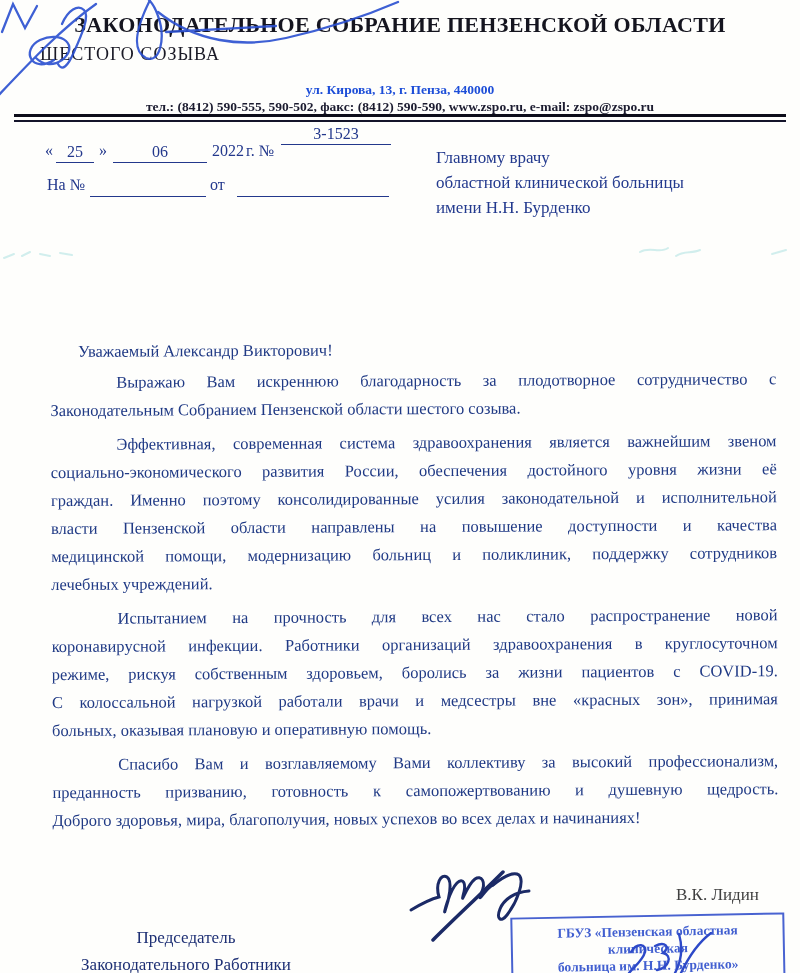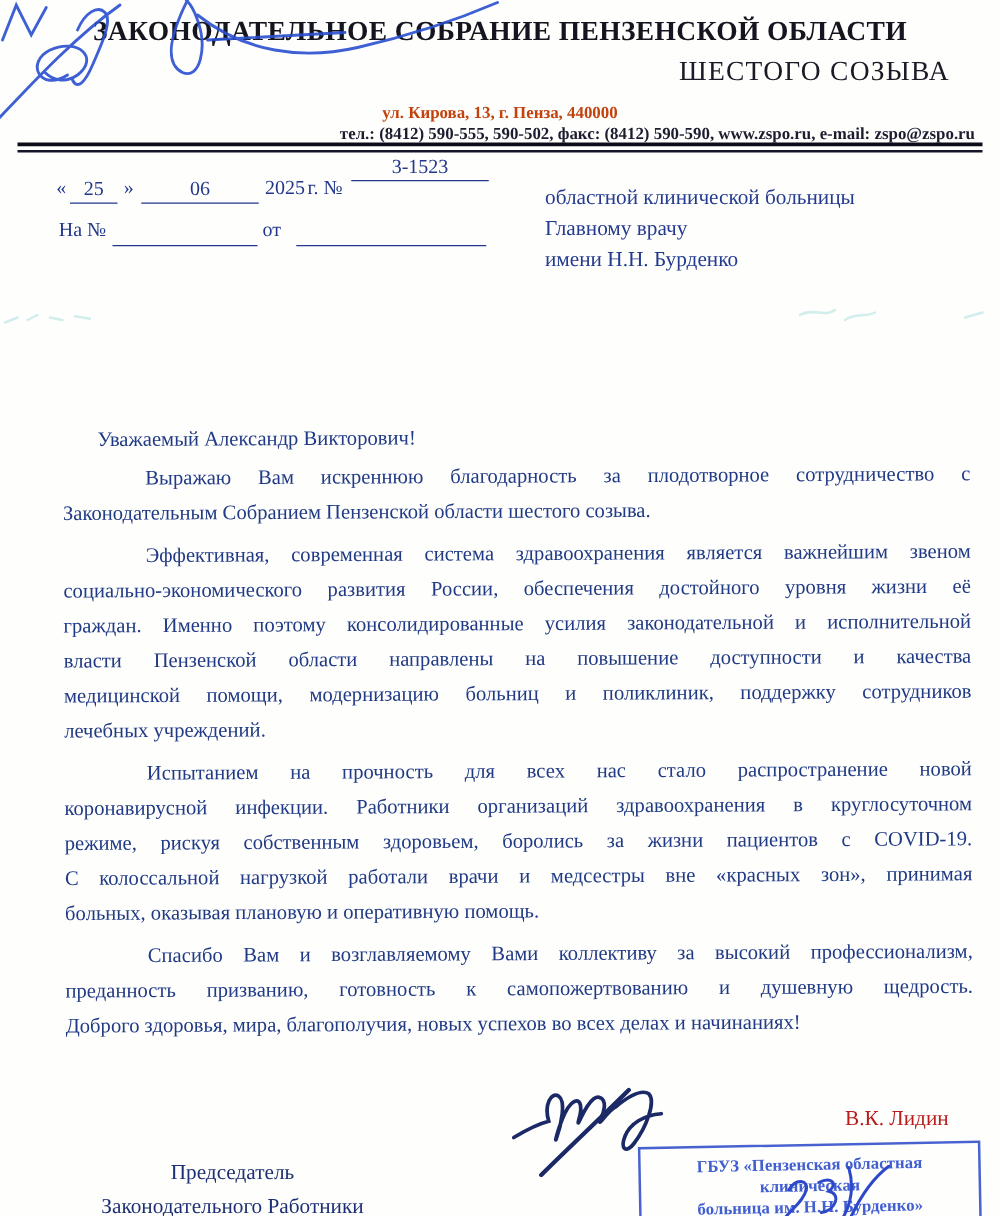--- a/index.html
+++ b/index.html
@@ -7,29 +7,29 @@
     position:relative;width:800px;height:973px;margin:0 auto;
     background:#fefefc;overflow:hidden;
     font-family:"Liberation Serif","DejaVu Serif",serif;
   }
   
   .org-name{
     position:absolute;left:40px;top:12px;width:720px;text-align:center;
     font-size:22px;font-weight:bold;letter-spacing:.3px;color:#15151f;
   }
   .convocation{
-    position:absolute;left:40px;top:44px;width:720px;text-align:right;
-    font-size:22px;letter-spacing:1px;color:#1a1a26;
+    position:absolute;left:40px;top:44px;width:720px;text-align:left;
+    font-size:18px;letter-spacing:1px;color:#1a1a26;
   }
   .addr{
     position:absolute;left:40px;top:82px;width:720px;text-align:center;
-    font-size:13.5px;font-weight:bold;color:#c2410c;
+    font-size:13.5px;font-weight:bold;color:#1d4ed8;
   }
   .contacts{
-    position:absolute;left:20px;top:99px;width:760px;text-align:right;
+    position:absolute;left:20px;top:99px;width:760px;text-align:center;
     font-size:13.5px;font-weight:bold;color:#1c1c30;
   }
   .rule{
     position:absolute;left:14px;top:114px;width:772px;height:3px;
     border-top:3px solid #0d0d1a;border-bottom:2px solid #14142a;
   }
   
   .ref{position:absolute;color:#23388c;font-size:16px;}
   .blank{
     display:inline-block;border-bottom:1.5px solid #23388c;
@@ -52,21 +52,21 @@
   .paragraph{margin-bottom:6px;}
   .line{text-align:justify;text-align-last:justify;}
   .line.first{text-indent:66px;}
   .line.last{text-align:left;text-align-last:left;}
   
   .sig-post{
     position:absolute;left:58px;top:924px;width:256px;text-align:center;
     font-size:17px;line-height:27px;color:#1d2f74;
   }
   .sig-name{
-    position:absolute;left:676px;top:885px;font-size:17px;color:#b91c1c;
+    position:absolute;left:676px;top:885px;font-size:17px;color:#404040;
   }
   
   .stamp{
     position:absolute;left:511px;top:915px;width:274px;height:78px;
     border:2px solid #3b57cd;transform:rotate(-1.1deg);
     padding-top:6px;box-sizing:border-box;opacity:.93;
     text-align:center;font-size:13.5px;line-height:17px;font-weight:bold;
     color:#3353cd;
   }
   svg{position:absolute;}
@@ -79,32 +79,32 @@
   <div class="org-name">ЗАКОНОДАТЕЛЬНОЕ СОБРАНИЕ ПЕНЗЕНСКОЙ ОБЛАСТИ</div>
   <div class="convocation">ШЕСТОГО СОЗЫВА</div>
   <div class="addr">ул. Кирова, 13, г. Пенза, 440000</div>
   <div class="contacts">тел.: (8412) 590-555, 590-502,  факс: (8412) 590-590,  www.zspo.ru,  e-mail: zspo@zspo.ru</div>
   <div class="rule"></div>
 
   <span class="ref" style="left:45px;top:142px;">«</span>
   <span class="ref blank" style="position:absolute;left:56px;top:142px;width:38px;">25</span>
   <span class="ref" style="left:99px;top:142px;">»</span>
   <span class="ref blank" style="position:absolute;left:113px;top:142px;width:94px;">06</span>
-  <span class="ref" style="left:212px;top:142px;">2025</span>
+  <span class="ref" style="left:212px;top:142px;">2022</span>
   <span class="ref" style="left:246px;top:142px;">г. №</span>
   <span class="ref blank" style="position:absolute;left:281px;top:124px;width:110px;">3-1523</span>
 
   <span class="ref" style="left:47px;top:176px;">На №</span>
   <span class="ref blank" style="position:absolute;left:90px;top:176px;width:116px;"></span>
   <span class="ref" style="left:210px;top:176px;">от</span>
   <span class="ref blank" style="position:absolute;left:237px;top:176px;width:152px;"></span>
 
   <div class="recipient">
+    <div>Главному врачу</div>
     <div>областной клинической больницы</div>
-    <div>Главному врачу</div>
     <div>имени Н.Н. Бурденко</div>
   </div>
 
   <div class="body-block">
     <div class="salutation">Уважаемый Александр Викторович!</div>
     <div>
         <div class="paragraph">
           <div class="line first">Выражаю Вам искреннюю благодарность за плодотворное сотрудничество с</div>
           <div class="line last">Законодательным Собранием Пензенской области шестого созыва.</div>
         </div>

